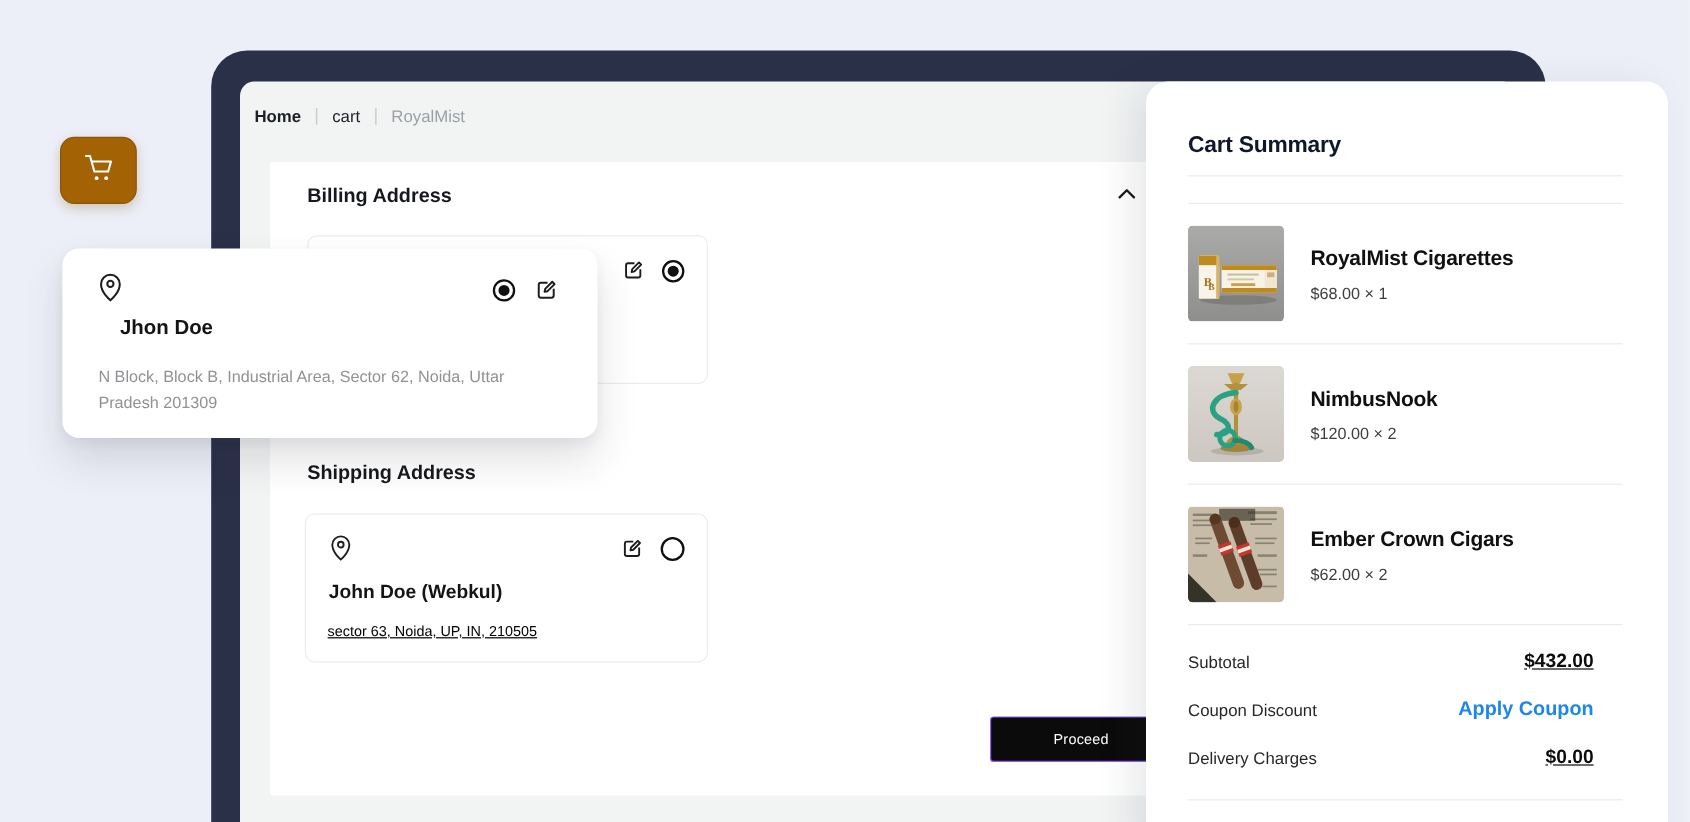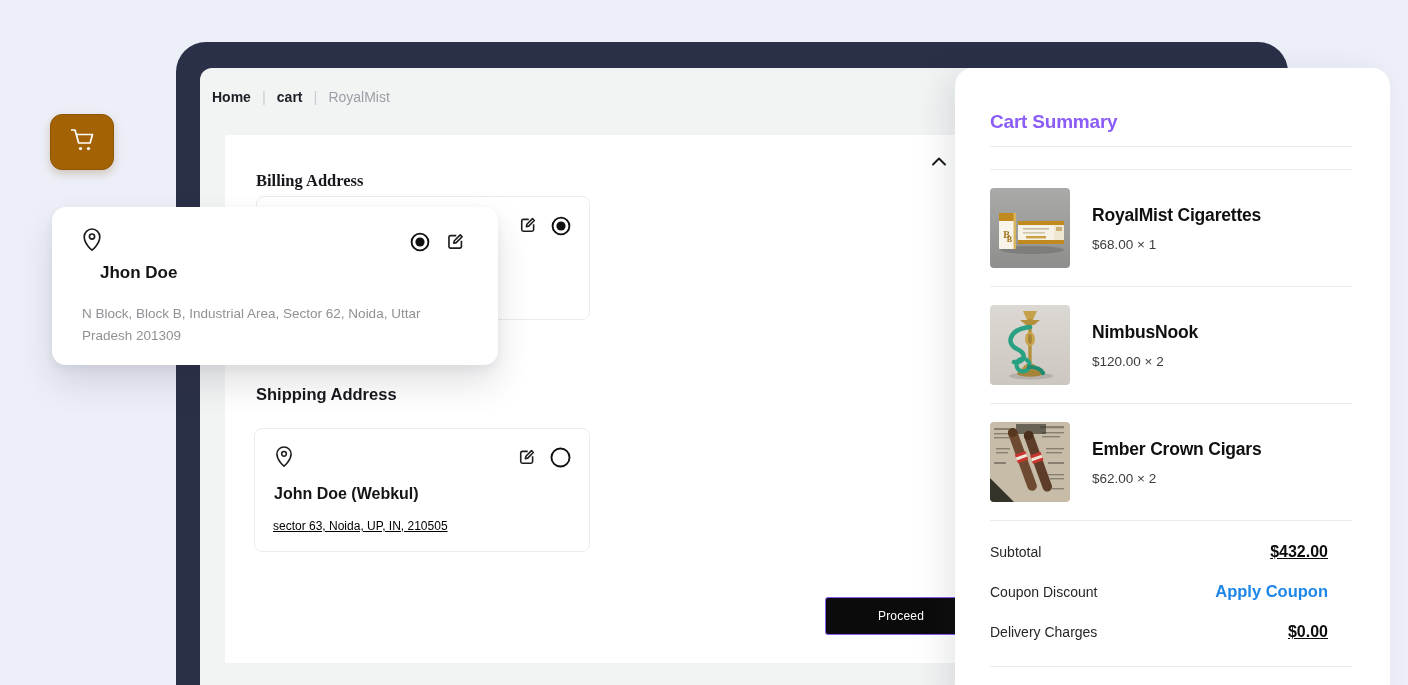--- a/index.html
+++ b/index.html
@@ -11,29 +11,29 @@
   .frame { position:absolute; left:176px; top:42px; width:1112px; height:660px;
            background:#2a3048; border-radius:30px 30px 0 0; z-index:1; }
   .inner { position:absolute; left:200px; top:68px; width:1064px; height:617px;
            background:#f2f4f4; border-radius:12px 12px 0 0; z-index:2; }
 
   
   .breadcrumb { position:absolute; left:212px; top:88px; z-index:3; display:flex; align-items:center; gap:11px;
                 font-size:14px; color:#1c1f26; }
   .breadcrumb .crumb { cursor:pointer; }
   .breadcrumb .c0 { font-weight:700; }
-  .breadcrumb .c1 { font-weight:700; }
+  .breadcrumb .c1 { font-weight:400; }
   .breadcrumb .c2 { color:#9aa0a6; font-weight:400; }
   .breadcrumb .sep { color:#c9ccd2; font-weight:300; font-size:15px; }
 
   
   .main-card { position:absolute; left:225px; top:135px; width:1039px; height:528px;
                background:#ffffff; border-radius:2px; z-index:3; }
   .section-title { position:absolute; left:31px; font-size:16.5px; font-weight:700; color:#16181d; }
-  .billing-title { top:36px;font-family:Liberation Serif, serif; }
+  .billing-title { top:19px; }
   .shipping-title { top:250px; }
   .collapse-chevron { position:absolute; left:705px; top:20px; width:18px; height:14px; cursor:pointer; }
 
   .address-card { position:absolute; background:#fff; border:1px solid #ececec; border-radius:8px;padding-left:14px; }
   .billing-card { left:31px; top:61px; width:334px; height:124px; }
   .shipping-card { left:29px; top:293px; width:336px; height:124px; }
   .card-icons { position:absolute; top:18px; right:18px; display:flex; align-items:center; gap:13px; }
   .pin-wrap { position:absolute; left:19px; top:16px; }
   .addr-name { position:absolute; left:19px; top:56px; font-size:16px; font-weight:700; color:#141414; }
   .addr-text { position:absolute; left:18px; top:90px; width:290px; font-size:12px; color:#000000;text-decoration:underline; }
@@ -49,21 +49,21 @@
              border-radius:14px; z-index:6; box-shadow:0 18px 34px rgba(40,45,60,.14), 0 4px 10px rgba(40,45,60,.06); }
   .popover .pin-wrap { left:29px; top:20px; }
   .popover-icons { position:absolute; top:24px; right:32px; display:flex; align-items:center; gap:14px; }
   .popover-name { position:absolute; left:30px; top:56px; font-size:17px; font-weight:700; color:#141414;margin-left:18px; }
   .popover-addr { position:absolute; left:30px; top:96px; width:356px; font-size:13.5px; line-height:22px; color:#8f9194; }
 
   
   .panel { position:absolute; left:955px; top:68px; width:435px; height:640px; background:#ffffff;
            border-radius:18px 18px 0 0; z-index:7; box-shadow:-12px 4px 30px rgba(40,45,60,.10);
            padding:30px 38px 0 35px; }
-  .panel-title { font-size:19px; font-weight:700; color:#8b5cf6; margin-top:13px; letter-spacing:-.2px; }
+  .panel-title { font-size:19px; font-weight:700; color:#0f172a; margin-top:13px; letter-spacing:-.2px; }
   .divider { height:1px; background:#e9ebee; }
   .d1 { margin-top:13px; } .d2 { margin-top:22px; }
   .item { display:flex; align-items:center; padding:18px 0; }
   .thumb { width:80px; height:80px; border-radius:4px; overflow:hidden; flex:0 0 80px; margin-right:22px; }
   .thumb svg { display:block; }
   .item-name { font-size:17.5px; font-weight:700; color:#101010; letter-spacing:-.2px; }
   .item-price { font-size:13.5px; color:#3d3d3d; margin-top:11px; }
   .totals { margin-top:21px; }
   .trow { display:flex; justify-content:space-between; align-items:center; padding-right:24px; margin-bottom:21px; height:19px; }
   .tlabel { font-size:14px; color:#272727; }

